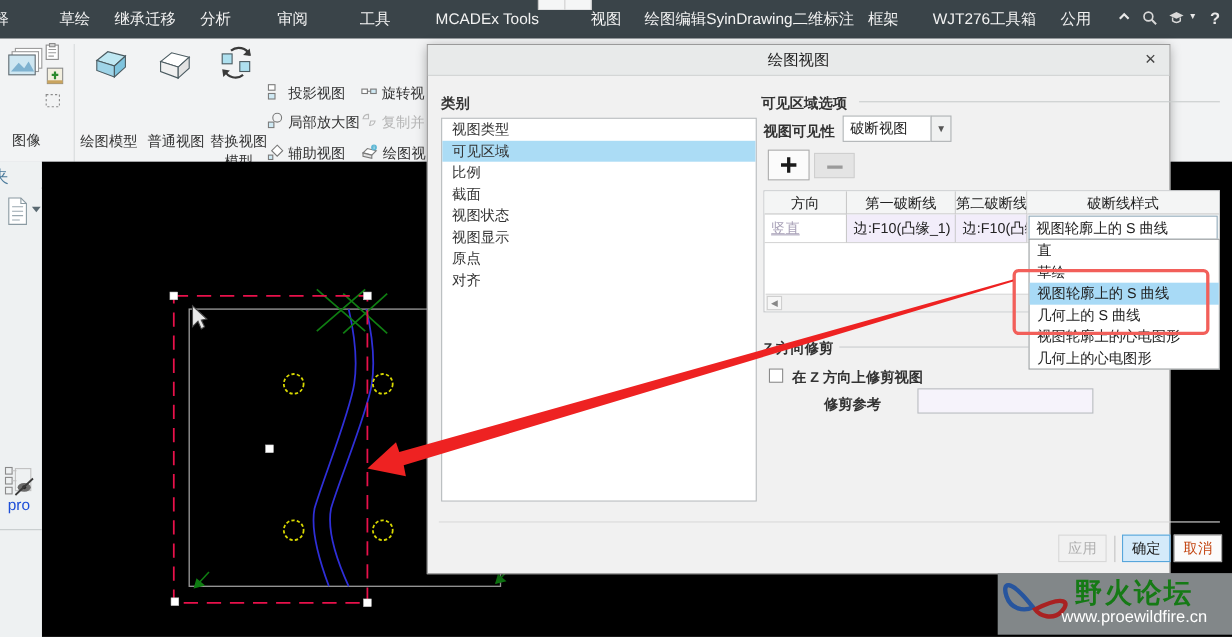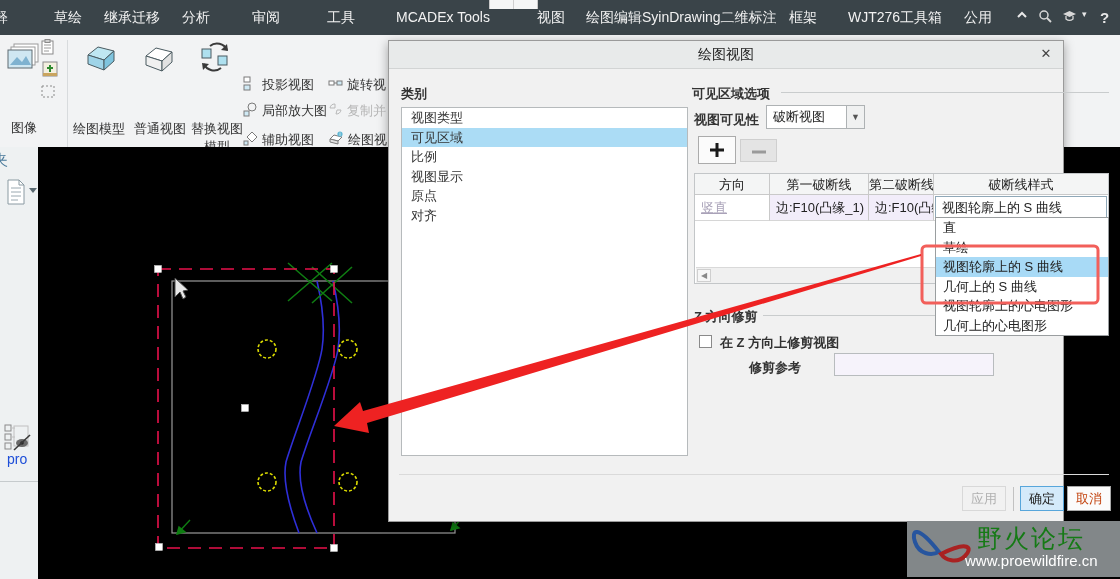--- a/index.html
+++ b/index.html
@@ -52,21 +52,21 @@
   .btn{position:absolute;width:44px;height:25px;line-height:23px;text-align:center;font-size:13px;box-sizing:border-box;}
   .btn.apply{color:#b0b0b0;background:#f1f1f1;border:1px solid #d8d8d8;}
   .btn.ok{color:#222;background:#d4eafa;border:1px solid #57a6db;text-align:center;}
   .btn.cancel{color:#c2410c;background:#fbfbfb;border:1px solid #a8a8a8;}
   
   .popup{left:935px;top:217px;width:174px;background:#fff;border:1px solid #9a9ea0;z-index:30;box-sizing:border-box;}
   .pi{height:19.5px;line-height:19.5px;padding-left:7px;font-size:13px;color:#222;white-space:nowrap;}
   .pi.sel{background:#a8daf6;}
   
   .watermark{left:907px;top:521px;width:213px;height:56px;background:#828789;z-index:20;overflow:hidden;}
-  .wm-title{position:absolute;left:70px;top:1px;font-size:25px;font-weight:normal;color:#157a15;letter-spacing:2px;}
+  .wm-title{position:absolute;left:70px;top:1px;font-size:25px;font-weight:bold;color:#157a15;letter-spacing:2px;}
   .wm-url{position:absolute;left:58px;top:31px;font-size:15px;color:#ffffff;}
   
   .overlay{left:0;top:0;width:1120px;height:579px;z-index:50;pointer-events:none;}
 </style>
 </head>
 <body>
 
 <div class="screen">
 
   <div class="abs titlebar">
@@ -298,20 +298,22 @@
 
   <div class="abs dialog">
     <div class="dlg-title">绘图视图</div>
     <div class="dlg-close">✕</div>
 
     <div class="lbl" style="left:12px;top:44px">类别</div>
     <div class="listbox">
       <div class="li">视图类型</div>
       <div class="li sel">可见区域</div>
       <div class="li">比例</div>
+      <div class="li">截面</div>
+      <div class="li">视图状态</div>
       <div class="li">视图显示</div>
       <div class="li">原点</div>
       <div class="li">对齐</div>
     </div>
 
     <div class="lbl" style="left:303px;top:44px">可见区域选项</div>
     <div class="hrule" style="left:392px;top:51px;width:328px"></div>
 
     <div class="lbl" style="left:305px;top:70px">视图可见性</div>
     <div class="combo" style="left:377px;top:64px;width:81px;height:24px">破断视图</div>

